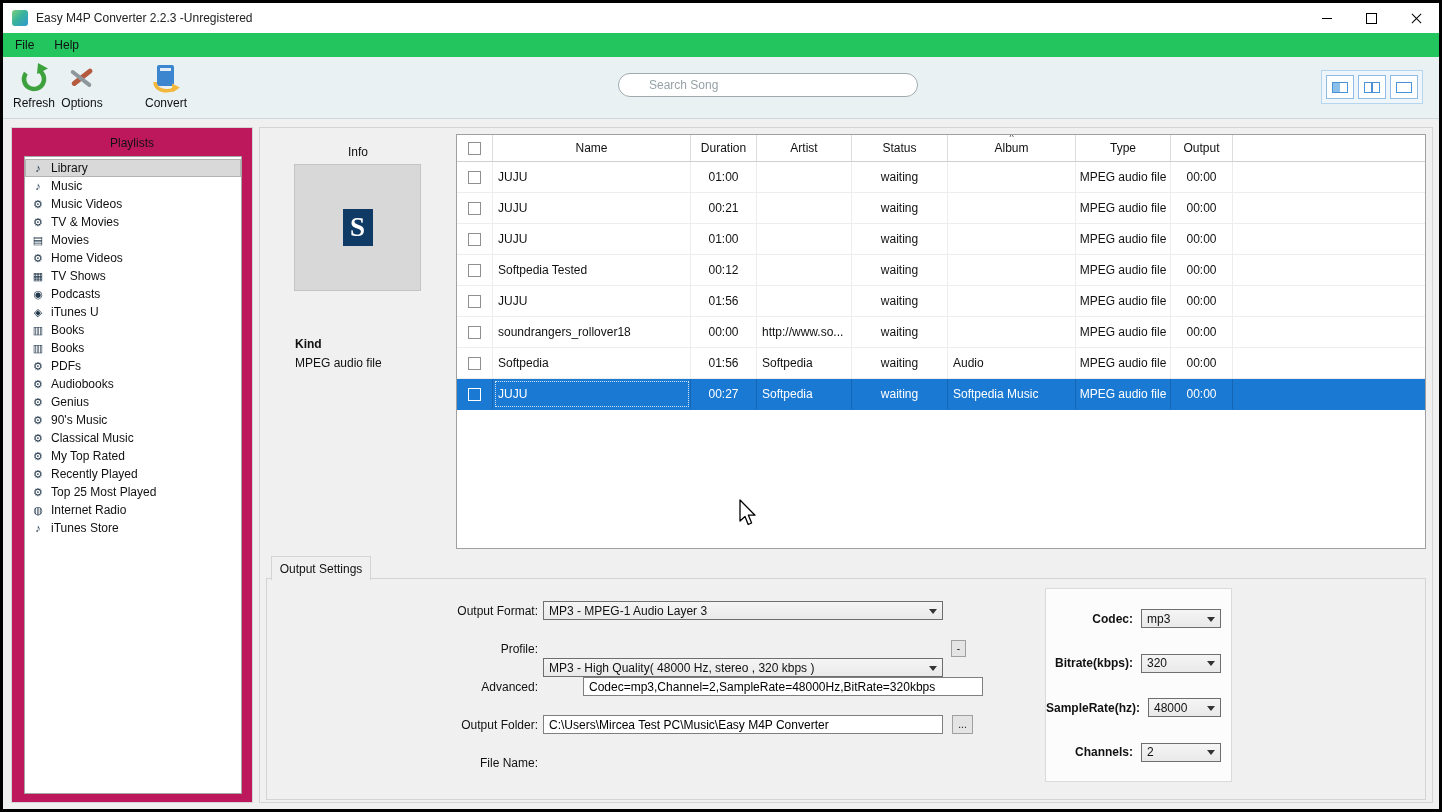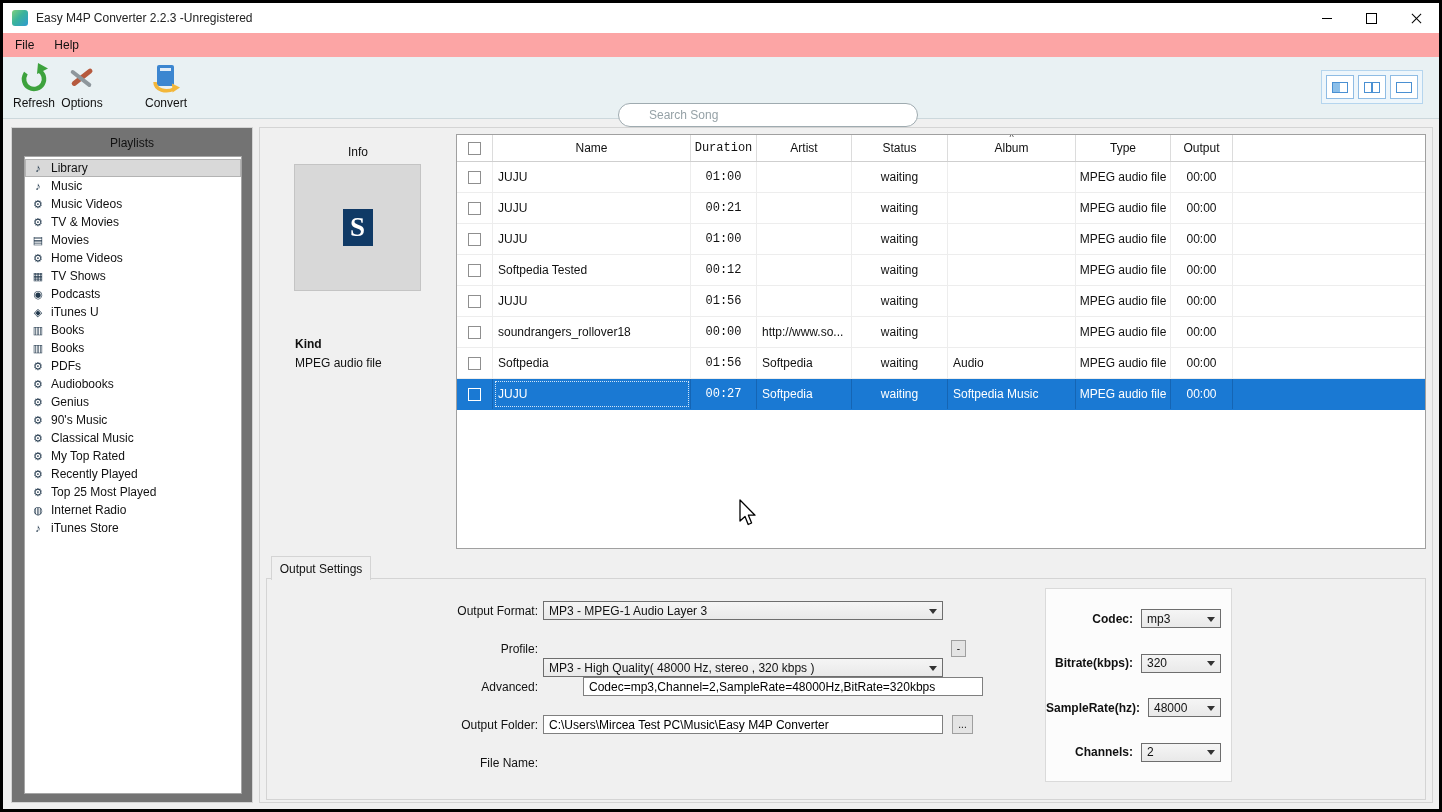--- a/index.html
+++ b/index.html
@@ -14,40 +14,40 @@
   .win-controls{margin-left:auto;display:flex;height:30px;}
   .win-btn{width:45px;display:flex;align-items:center;justify-content:center;cursor:default;}
   .min-glyph{width:10px;height:1px;background:#000;display:block;}
   .max-glyph{width:9px;height:9px;border:1px solid #000;display:block;}
   .close-glyph{position:relative;width:11px;height:11px;display:block;}
   .close-glyph::before,.close-glyph::after{content:"";position:absolute;left:-1px;top:5px;width:13px;height:1px;background:#000;}
   .close-glyph::before{transform:rotate(45deg);}
   .close-glyph::after{transform:rotate(-45deg);}
 
   
-  .menubar{position:absolute;left:0;top:30px;width:100%;height:24px;background:#fca5a5;display:flex;align-items:center;padding-left:2px;box-sizing:border-box;}
+  .menubar{position:absolute;left:0;top:30px;width:100%;height:24px;background:#22c55e;display:flex;align-items:center;padding-left:2px;box-sizing:border-box;}
   .menu-item{padding:3px 10px;}
 
   
   .toolbar{position:absolute;left:0;top:54px;width:100%;height:62px;background:#e9f1f3;border-bottom:1px solid #ccd8dc;box-sizing:border-box;}
   .tool-btn{position:absolute;top:6px;width:58px;display:flex;flex-direction:column;align-items:center;gap:3px;}
   .tool-btn span{font-size:12px;color:#111;}
-  .search-wrap{position:absolute;left:615px;top:16px;width:300px;height:18px;margin-top:30px;}
+  .search-wrap{position:absolute;left:615px;top:16px;width:300px;height:18px;}
   .search-input{position:absolute;left:0;top:0;width:300px;height:24px;box-sizing:border-box;border:1px solid #9fabb0;border-radius:12px;padding:0 10px 0 30px;font:12px "Liberation Sans",sans-serif;color:#333;background:#fff;outline:none;}
   .search-input::placeholder{color:#96a2a7;}
   .search-glyph{position:absolute;left:9px;top:5px;}
   .layout-group{position:absolute;right:16px;top:13px;display:flex;gap:4px;padding:4px;border:1px solid #b5d5ee;background:#eef6fb;}
   .layout-btn{width:26px;height:22px;background:#fff;border:1px solid #8fbce4;display:flex;align-items:center;justify-content:center;}
   .pane{width:16px;height:11px;border:1px solid #4a90d2;box-sizing:border-box;}
   .pane1{background:linear-gradient(to right,#8cbfe9 0,#8cbfe9 50%,#fff 50%);}
   .pane2{background:linear-gradient(to right,#fff 0 6px,#4a90d2 6px 8px,#fff 8px);}
   .pane3{background:#fff;}
 
   
-  .left-panel{position:absolute;left:8px;top:124px;width:242px;height:676px;border:1px solid #d4d4d4;box-sizing:border-box;background:#737373;}
+  .left-panel{position:absolute;left:8px;top:124px;width:242px;height:676px;border:1px solid #d4d4d4;box-sizing:border-box;background:#be185d;}
   .playlists-title{position:absolute;top:8px;left:0;width:100%;text-align:center;}
   .playlist-list{position:absolute;left:12px;top:28px;width:218px;height:638px;background:#fff;border:1px solid #a6a6a6;box-sizing:border-box;padding-top:2px;overflow:hidden;}
   .playlist-item{height:18px;display:flex;align-items:center;padding-left:6px;gap:6px;cursor:default;}
   .playlist-item.selected{background:#d9d9d9;box-shadow:inset 0 0 0 1px #b3b3b3;}
   .playlist-icon{width:14px;text-align:center;font-size:11px;color:#22384c;line-height:18px;}
   .playlist-label{white-space:nowrap;}
 
   
   .right-panel{position:absolute;left:256px;top:124px;width:1174px;height:676px;border:1px solid #d4d4d4;box-sizing:border-box;background:#f0f0f0;}
   .info-title{position:absolute;left:0;top:17px;width:196px;text-align:center;}
@@ -58,21 +58,21 @@
 
   
   .song-table{position:absolute;left:196px;top:6px;width:970px;height:415px;background:#fff;border:1px solid #a0a0a0;box-sizing:border-box;overflow:hidden;}
   .thead{display:flex;height:26px;border-bottom:1px solid #cfcfcf;}
   .th{display:flex;align-items:center;justify-content:center;border-right:1px solid #dcdcdc;position:relative;box-sizing:border-box;white-space:nowrap;overflow:hidden;}
   .trow{display:flex;height:30px;border-bottom:1px solid #ededed;background:#fff;}
   .td{display:flex;align-items:center;border-right:1px solid #ededed;padding:0 5px;box-sizing:border-box;overflow:hidden;white-space:nowrap;}
   .td.center,.th.center{justify-content:center;}
   .col-check{width:36px;flex:0 0 36px;justify-content:center;}
   .col-name{width:198px;flex:0 0 198px;}
-  .col-duration{width:66px;flex:0 0 66px;font-family:Liberation Mono, monospace;}
+  .col-duration{width:66px;flex:0 0 66px;}
   .col-artist{width:95px;flex:0 0 95px;}
   .col-status{width:96px;flex:0 0 96px;}
   .col-album{width:128px;flex:0 0 128px;}
   .col-type{width:95px;flex:0 0 95px;}
   .col-output{width:62px;flex:0 0 62px;}
   .col-remark{flex:1 1 auto;min-width:0;border-right:none !important;}
   .checkbox{width:13px;height:13px;border:1px solid #8f8f8f;background:#fff;box-sizing:border-box;display:block;}
   .trow.selected{background:#1a79d3;color:#fff;border-bottom-color:#1a79d3;}
   .trow.selected .td{border-right-color:#1565b4;}
   .trow.selected .checkbox{border-color:#fff;background:transparent;}

